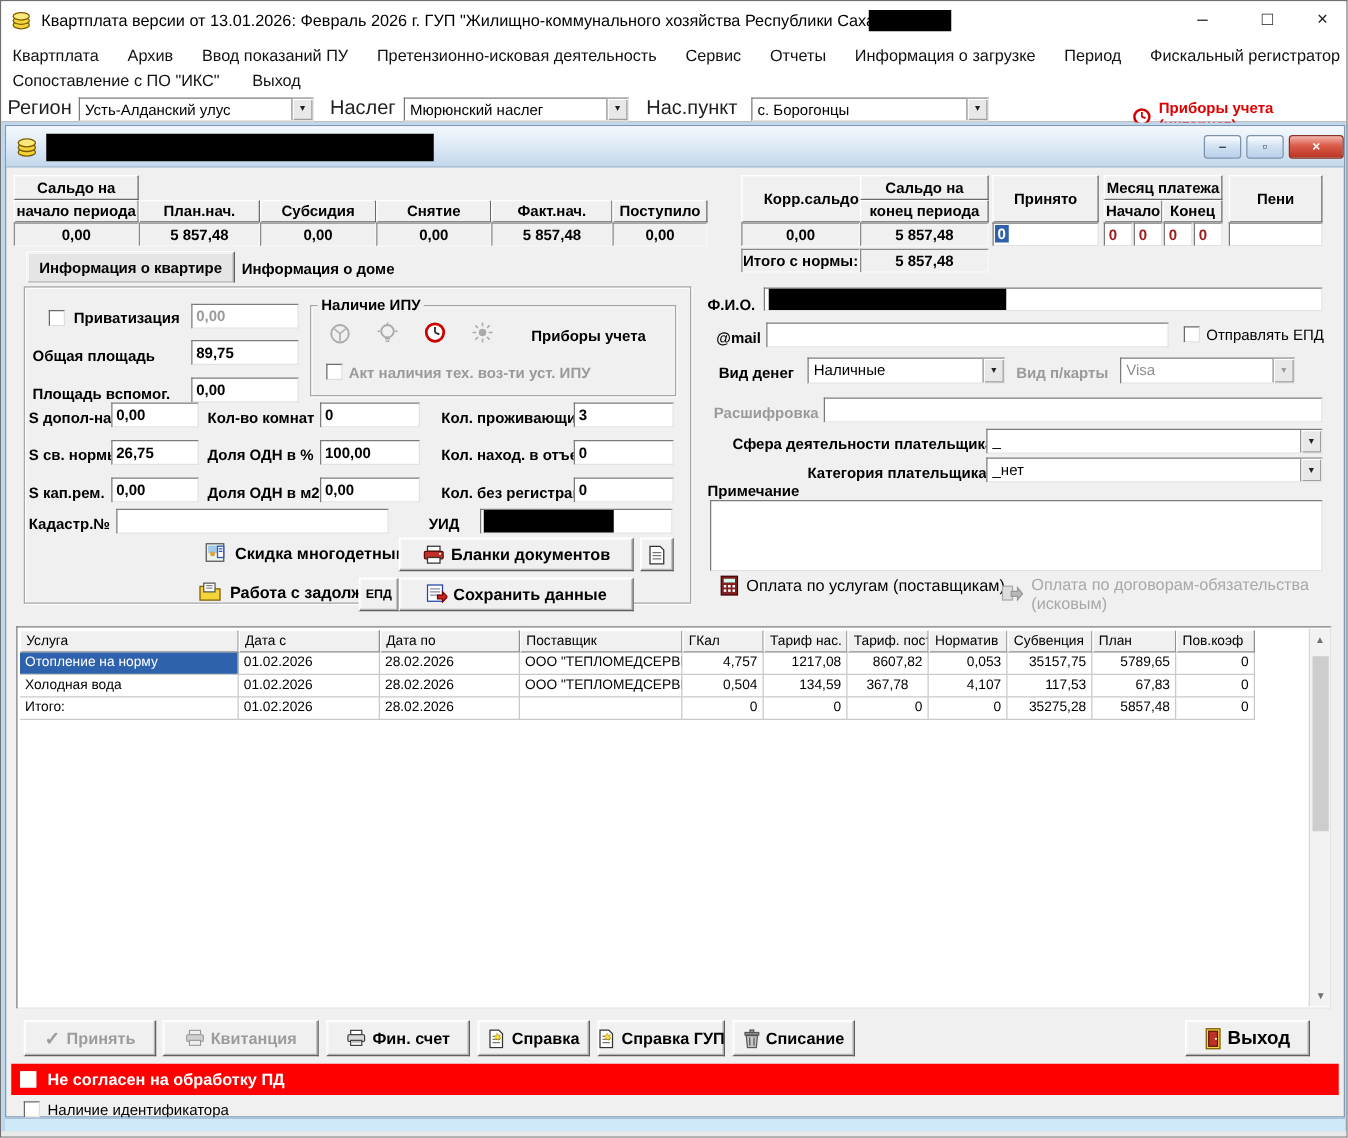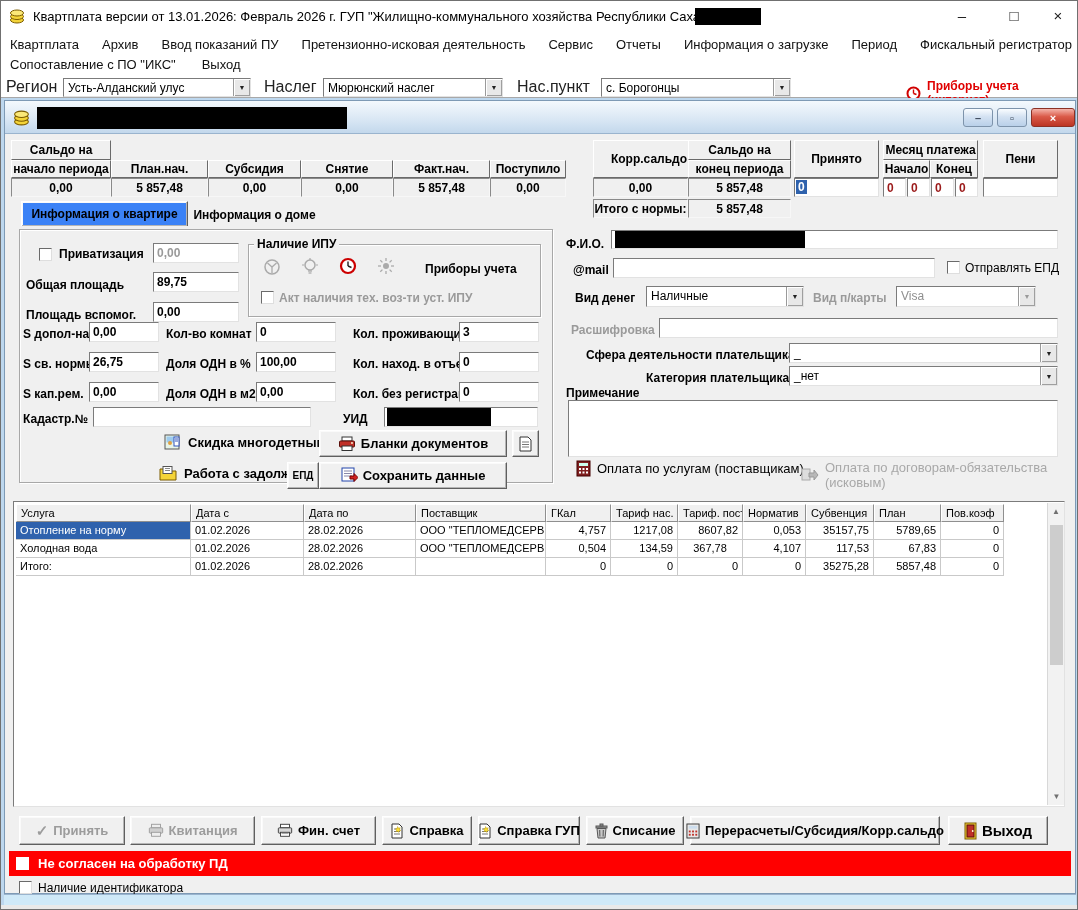--- a/index.html
+++ b/index.html
@@ -4,21 +4,21 @@
 <style>
   html,body{margin:0;padding:0;background:#9a9a9a;}
   *{box-sizing:border-box;}
   .window{position:relative;width:1078px;height:910px;background:#fff;font-family:"Liberation Sans",sans-serif;overflow:hidden;border:1px solid #707070;}
   .abs{position:absolute;}
   .lbl{font:12px "Liberation Sans",sans-serif;color:#000;white-space:nowrap;}
   .lblb{font:bold 12px "Liberation Sans",sans-serif;color:#000;white-space:nowrap;}
   .glbl{font:bold 12px "Liberation Sans",sans-serif;color:#9a9a9a;white-space:nowrap;}
   .inp{background:#fff;border:1px solid;border-color:#7b7b7b #e2e2e2 #e2e2e2 #7b7b7b;font:bold 12px "Liberation Sans",sans-serif;padding:2px 3px 0;white-space:nowrap;overflow:hidden;}
   .inp.dis{color:#9a9a9a;}
-  .raised{background:#3b82f6;border:1px solid;border-color:#ffffff #5f5f5f #5f5f5f #ffffff;box-shadow:inset -1px -1px 0 #b5b5b5,inset 1px 1px 0 #fafafa;}
+  .raised{background:#e5e5e5;border:1px solid;border-color:#ffffff #5f5f5f #5f5f5f #ffffff;box-shadow:inset -1px -1px 0 #b5b5b5,inset 1px 1px 0 #fafafa;}
   .cellh{background:#f0f0f0;border:1px solid;border-color:#ffffff #6a6a6a #6a6a6a #ffffff;font:bold 12px "Liberation Sans",sans-serif;text-align:center;display:flex;align-items:center;justify-content:center;white-space:nowrap;}
   .cellv{background:#f0f0f0;border:1px solid;border-color:#8a8a8a #f7f7f7 #f7f7f7 #8a8a8a;font:bold 12px "Liberation Sans",sans-serif;text-align:center;display:flex;align-items:center;justify-content:center;white-space:nowrap;}
   .btn{background:#f0f0f0;border:1px solid;border-color:#ffffff #5f5f5f #5f5f5f #ffffff;box-shadow:inset -1px -1px 0 #b5b5b5,inset 1px 1px 0 #fafafa;font:bold 13px "Liberation Sans",sans-serif;display:flex;align-items:center;justify-content:center;gap:5px;cursor:pointer;white-space:nowrap;}
   .btn.dis{color:#9c9c9c;}
   .cb{width:13px;height:13px;background:#fff;border:1px solid;border-color:#6a6a6a #dedede #dedede #6a6a6a;display:inline-block;}
   .combo{display:flex;background:#fff;border:1px solid;border-color:#7b7b7b #e2e2e2 #e2e2e2 #7b7b7b;}
   .combo .ctxt{flex:1;font:12px "Liberation Sans",sans-serif;padding:2px 4px 0;white-space:nowrap;overflow:hidden;}
   .combo .carr{width:17px;background:#e8e8e8;border-left:1px solid #9a9a9a;box-shadow:inset 1px 1px 0 #fff,inset -1px -1px 0 #9f9f9f;display:flex;align-items:center;justify-content:center;font-size:7px;color:#222;}
   .combo.dis .ctxt{color:#8e8e8e;}
   .combo.dis .carr{color:#9a9a9a;}
@@ -490,37 +490,20 @@
         <svg width="13" height="16" viewBox="0 0 13 16">
           <rect x="1" y="3" width="11" height="2" fill="#9a9a9a" stroke="#555"></rect>
           <rect x="5" y="1" width="3" height="2" fill="#9a9a9a" stroke="#555"></rect>
           <path d="M2 5.5 h9 l-1 9.5 h-7 z" fill="#c8c8c8" stroke="#555"></path>
           <line x1="4.7" y1="7" x2="4.9" y2="13.5" stroke="#555"></line>
           <line x1="8.3" y1="7" x2="8.1" y2="13.5" stroke="#555"></line>
         </svg>
       </span>
     <span>Списание</span>
   </div>
-  <div class="abs btn" style="left:689px;top:815px;width:250px;height:29px;">
-    <span>
-        <svg width="14" height="16" viewBox="0 0 15 17">
-          <rect x="1" y="1" width="13" height="15" fill="#e8e8e8" stroke="#333"></rect>
-          <rect x="3" y="3" width="9" height="3" fill="#cde"></rect>
-          <g fill="#c03028">
-            <rect x="3" y="8" width="2" height="2"></rect>
-            <rect x="6.5" y="8" width="2" height="2"></rect>
-            <rect x="10" y="8" width="2" height="2"></rect>
-            <rect x="3" y="11.5" width="2" height="2"></rect>
-            <rect x="6.5" y="11.5" width="2" height="2"></rect>
-            <rect x="10" y="11.5" width="2" height="2"></rect>
-          </g>
-        </svg>
-      </span>
-    <span>Перерасчеты/Субсидия/Корр.сальдо</span>
-  </div>
   <div class="abs btn" style="left:947px;top:815px;width:100px;height:29px;font-size:15px;">
     <span>
         <svg width="13" height="18" viewBox="0 0 13 18">
           <rect x="1" y="1" width="11" height="16" fill="#f4d438" stroke="#7c5c00"></rect>
           <rect x="3" y="3" width="7" height="12" fill="#c03028" stroke="#5a0f0a"></rect>
           <circle cx="8.7" cy="9" r="0.9" fill="#ffd"></circle>
         </svg>
       </span>
     <span>Выход</span>
   </div>

